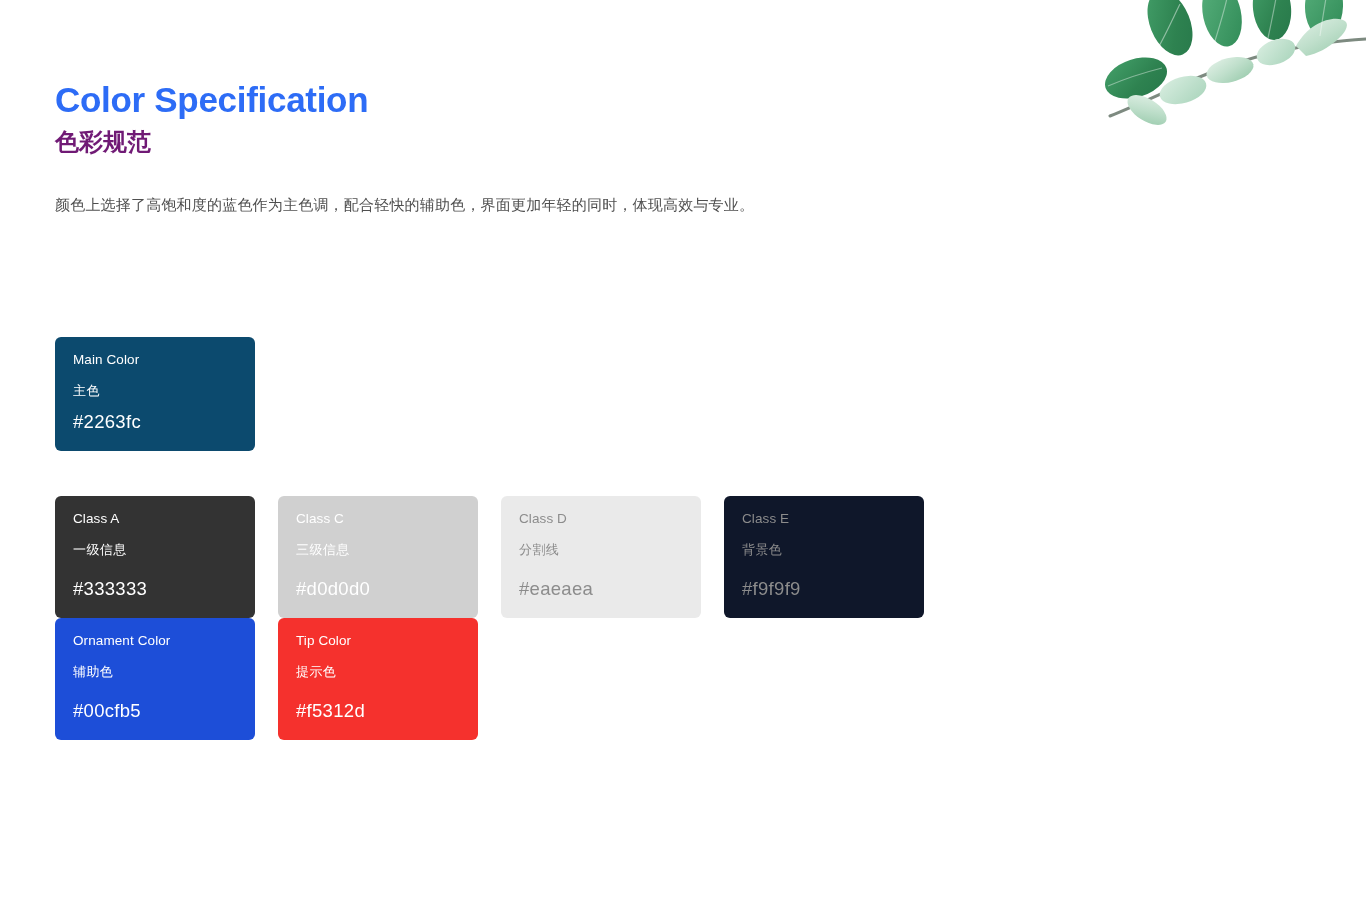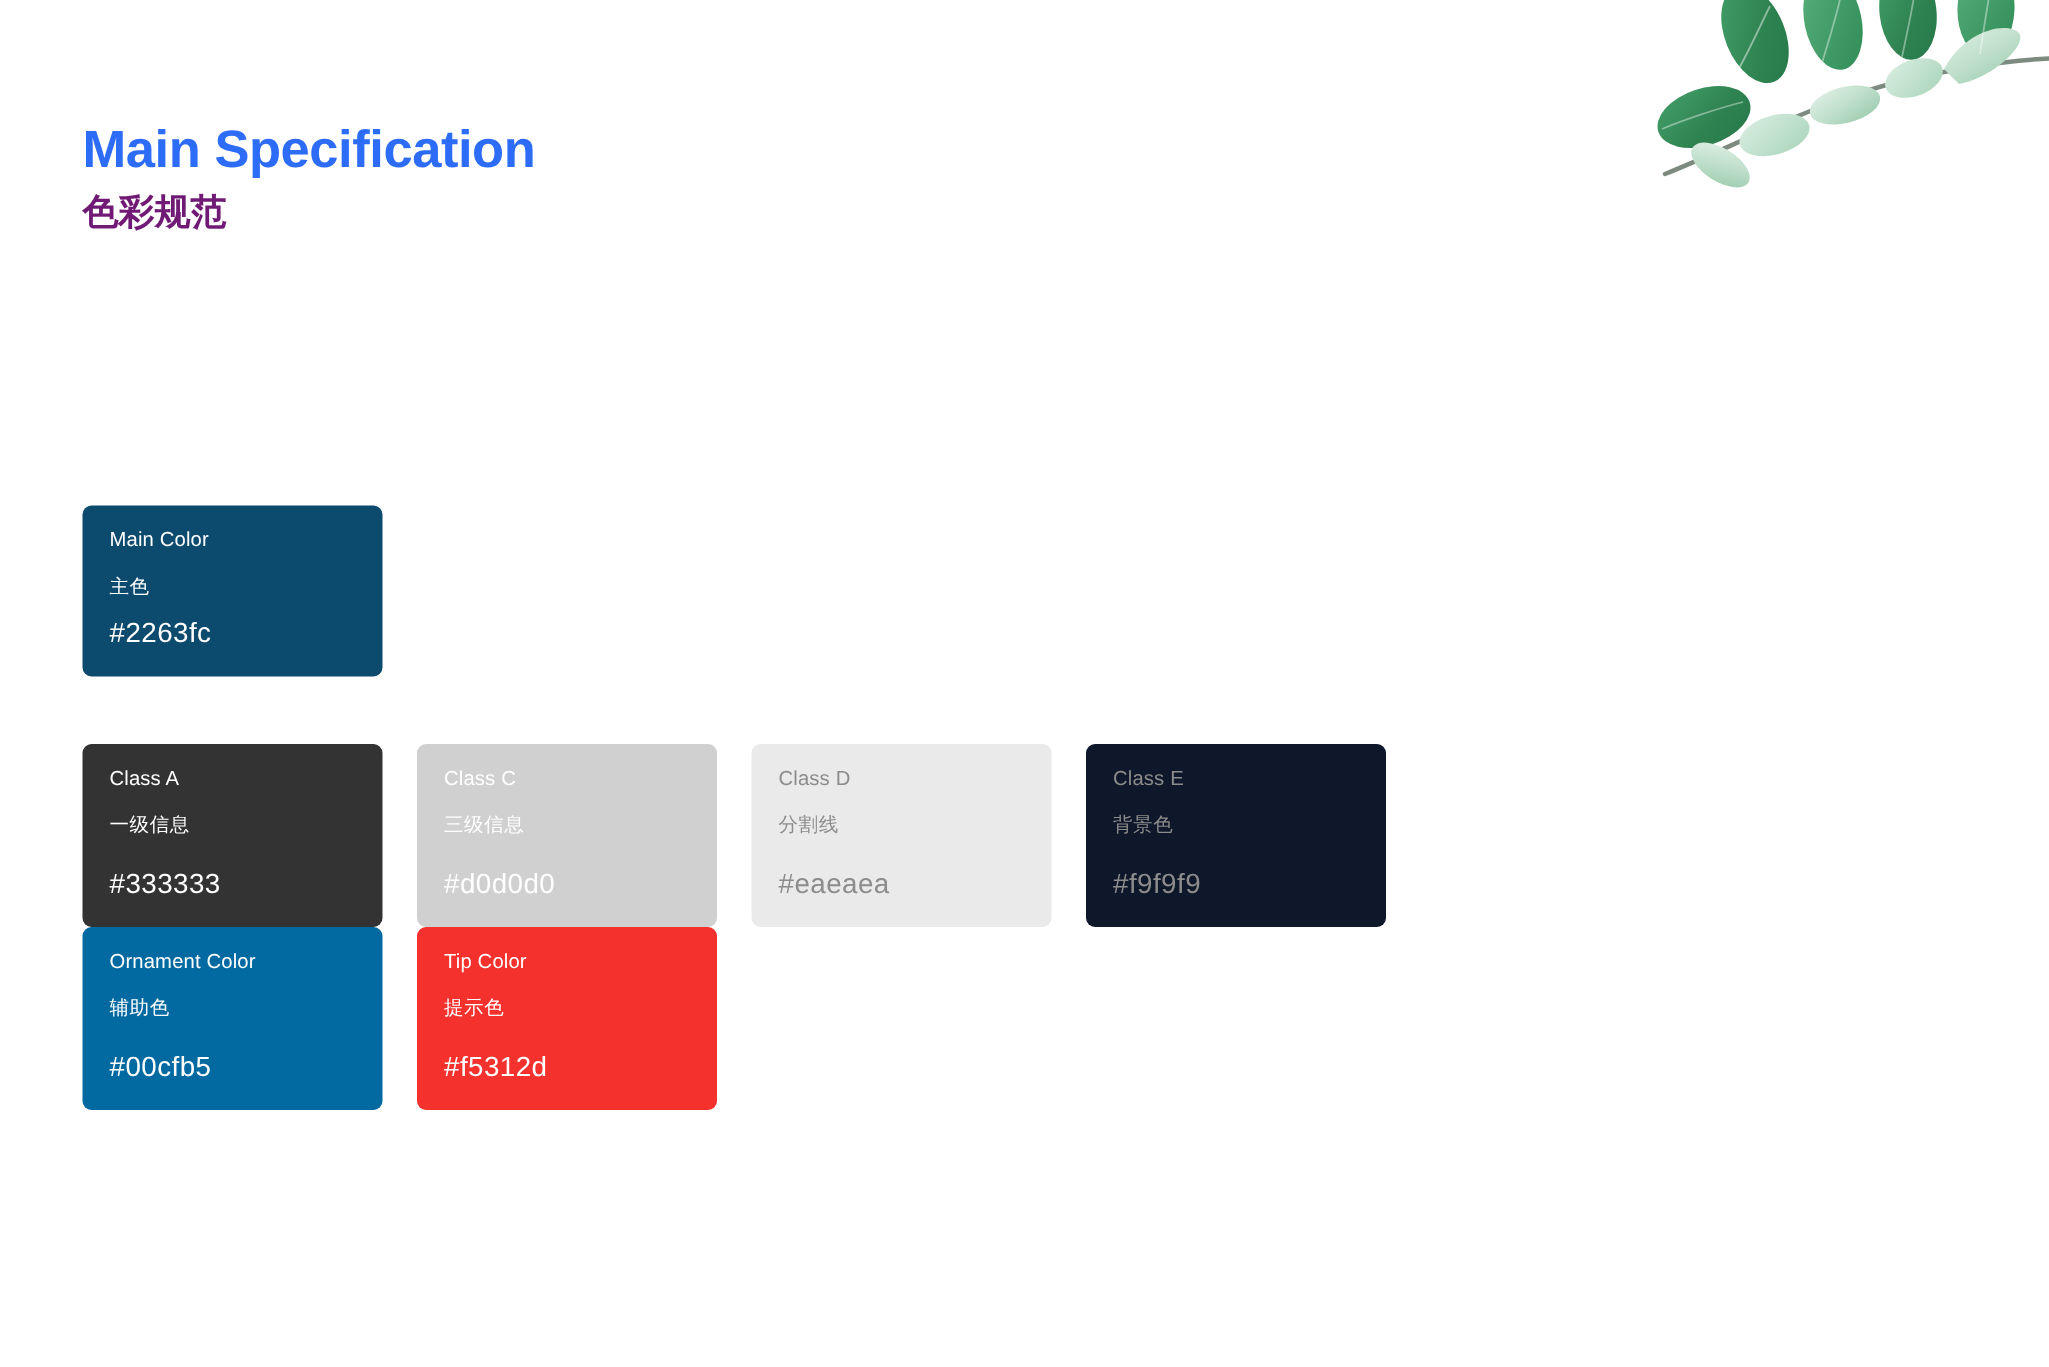--- a/index.html
+++ b/index.html
@@ -156,22 +156,23 @@
 
     <path d="M58,48 C66,34 74,16 80,4" stroke="#ffffff" stroke-width="1.2" fill="none" opacity="0.45"></path>
     <path d="M114,44 C119,28 124,12 127,-2" stroke="#ffffff" stroke-width="1.2" fill="none" opacity="0.4"></path>
     <path d="M168,38 C171,24 174,10 176,-2" stroke="#ffffff" stroke-width="1.2" fill="none" opacity="0.4"></path>
     <path d="M220,36 C222,22 224,10 226,-2" stroke="#ffffff" stroke-width="1.2" fill="none" opacity="0.4"></path>
     <path d="M8,86 C22,80 46,72 62,68" stroke="#ffffff" stroke-width="1.2" fill="none" opacity="0.4"></path>
   </svg>
 </div>
 
 <div class="page">
-  <h1 class="title">Main Specification</h1>
+  <h1 class="title">Color Specification</h1>
   <h2 class="subtitle">色彩规范</h2>
+  <p class="desc">颜色上选择了高饱和度的蓝色作为主色调，配合轻快的辅助色，界面更加年轻的同时，体现高效与专业。</p>
 </div>
 
 <div class="swatch-rows">
 
   <div class="row row-main">
     <div class="card on-dark" style="background:#0c4a6e">
       <span class="en">Main Color</span>
       <span class="cn">主色</span>
       <span class="hex">#2263fc</span>
     </div>
@@ -194,21 +195,21 @@
       <span class="hex">#eaeaea</span>
     </div>
     <div class="card on-light" style="background:#0f172a">
       <span class="en">Class E</span>
       <span class="cn">背景色</span>
       <span class="hex">#f9f9f9</span>
     </div>
   </div>
 
   <div class="row row-accent">
-    <div class="card on-dark" style="background:#0369a1">
+    <div class="card on-dark" style="background:#1d4ed8">
       <span class="en">Ornament Color</span>
       <span class="cn">辅助色</span>
       <span class="hex">#00cfb5</span>
     </div>
     <div class="card on-dark" style="background:#f5312d">
       <span class="en">Tip Color</span>
       <span class="cn">提示色</span>
       <span class="hex">#f5312d</span>
     </div>
   </div>

